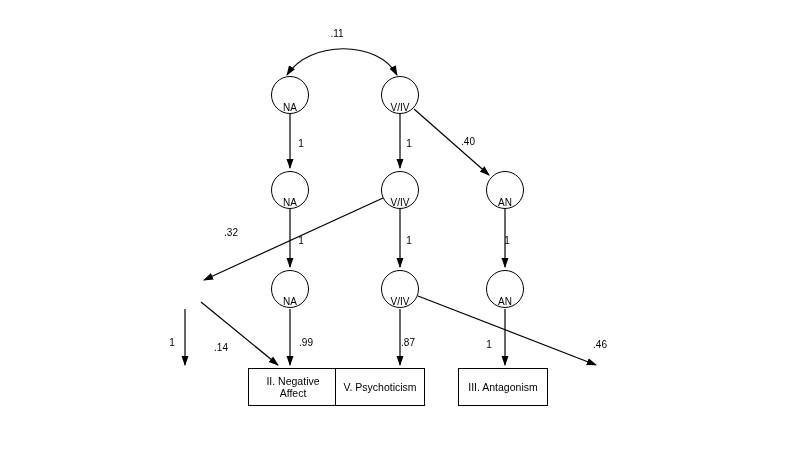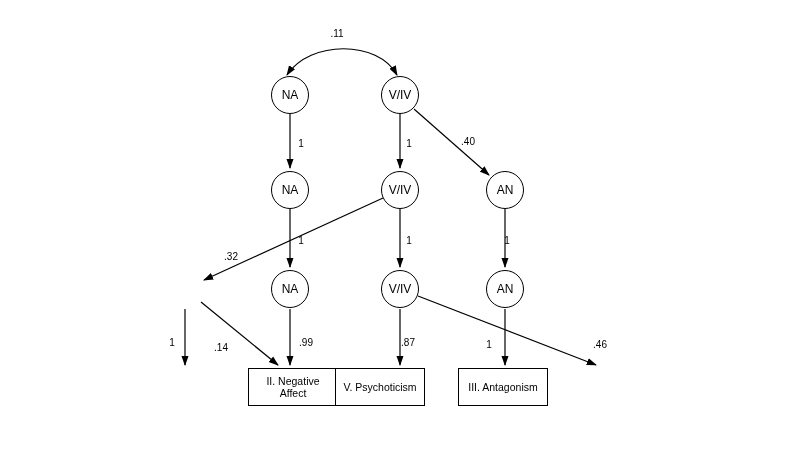--- a/index.html
+++ b/index.html
@@ -13,22 +13,22 @@
     overflow: hidden;
   }
   .edges { position: absolute; left: 0; top: 0; }
   .edge { stroke: #000; stroke-width: 1.2; fill: none; }
   .circle {
     position: absolute;
     width: 38px; height: 38px;
     border: 1.3px solid #000;
     border-radius: 50%;
     background: #ffffff;
-    display: flex; align-items: center; justify-content: center;
-    font-size: 12px;
+    display: flex; align-items: flex-end; justify-content: center;
+    font-size: 10px;
   }
   .box {
     position: absolute;
     width: 90px; height: 38px;
     border: 1.6px solid #000;
     background: #ffffff;
     display: flex; align-items: center; justify-content: center;
     text-align: center;
     font-size: 10.5px;
     line-height: 1.15;
@@ -108,21 +108,21 @@
   <div class="box" style="left:458px; top:368px">
     <span>III. Antagonism</span>
   </div>
 
   <span class="coef" style="left:337px; top:33px">.11</span>
 
   <span class="coef" style="left:301px; top:143px">1</span>
   <span class="coef" style="left:409px; top:143px">1</span>
   <span class="coef" style="left:468px; top:141px">.40</span>
 
-  <span class="coef" style="left:231px; top:256px">.32</span>
+  <span class="coef" style="left:231px; top:232px">.32</span>
   <span class="coef" style="left:301px; top:240px">1</span>
   <span class="coef" style="left:409px; top:240px">1</span>
   <span class="coef" style="left:507px; top:240px">1</span>
 
   <span class="coef" style="left:172px; top:342px">1</span>
   <span class="coef" style="left:221px; top:347px">.14</span>
   <span class="coef" style="left:306px; top:342px">.99</span>
   <span class="coef" style="left:408px; top:342px">.87</span>
   <span class="coef" style="left:489px; top:344px">1</span>
   <span class="coef" style="left:600px; top:344px">.46</span>

